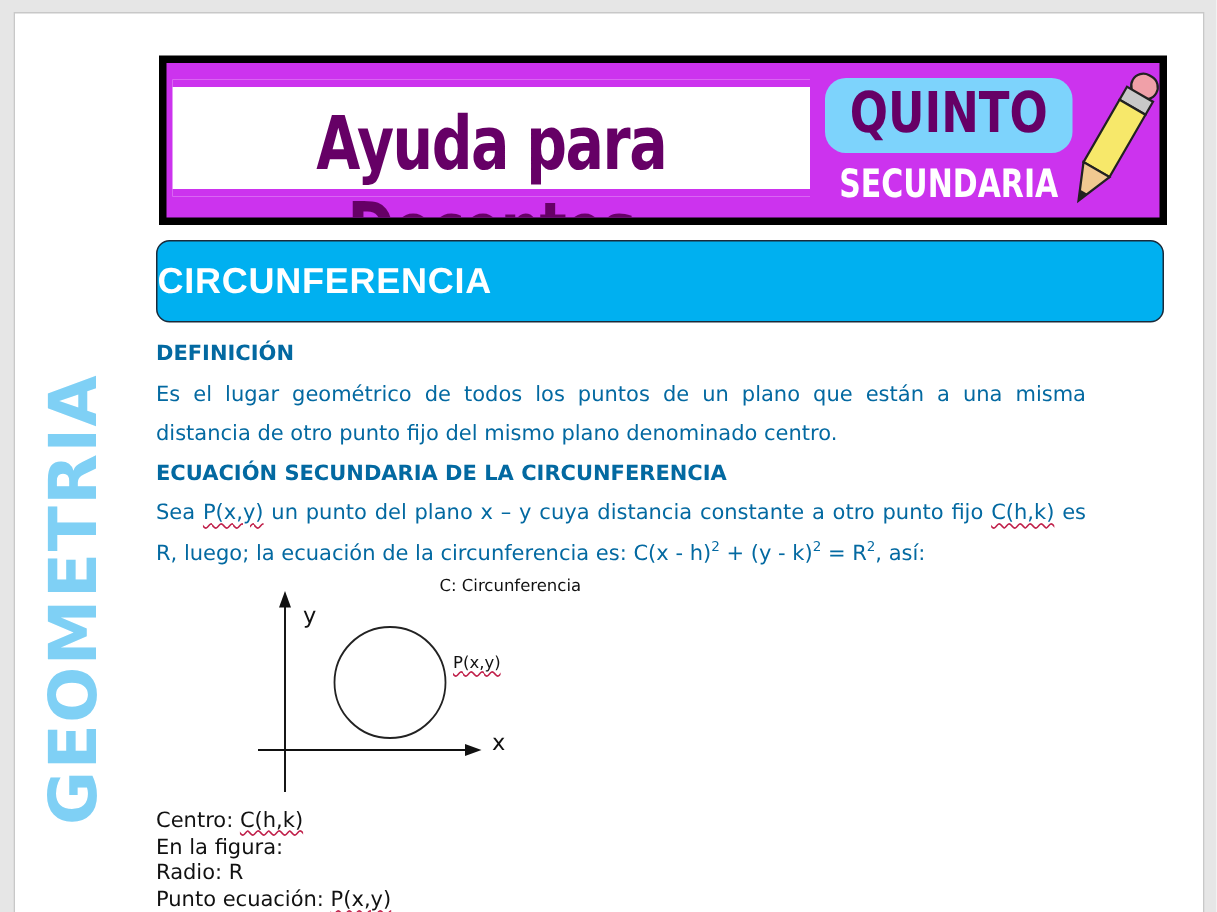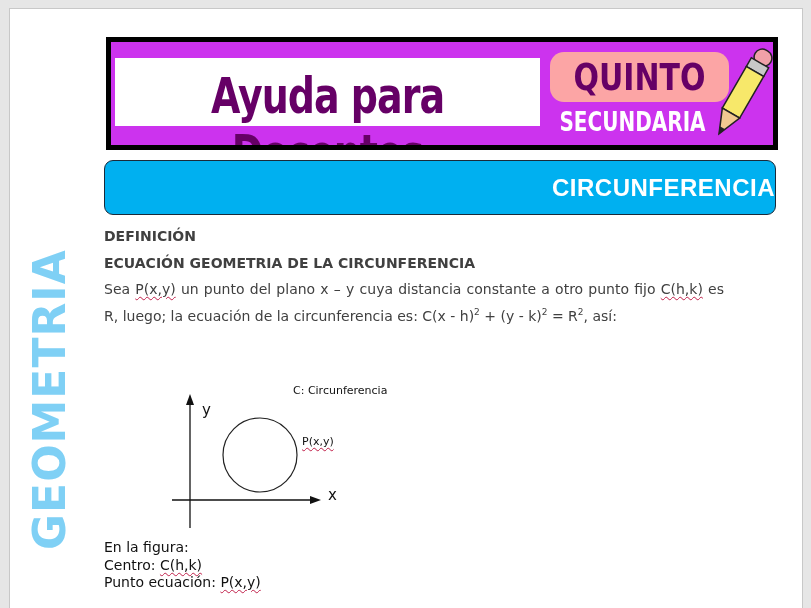--- a/index.html
+++ b/index.html
@@ -30,61 +30,61 @@
     background: #ffffff;
   }
   .stripe { position: absolute; left: 0; width: 100%; height: 5px; background: #cc33ee; }
   .banner-title {
     position: absolute; left: 0; top: 14px; width: 425px; text-align: center;
     font-family: "DejaVu Sans", sans-serif; font-weight: bold;
     font-size: 38px; color: #660066; letter-spacing: -1px;
     transform: scaleY(1.3); transform-origin: top center;
   }
   .quinto-box {
-    position: absolute; left: 439px; top: 10px; width: 179px; height: 50px;
-    background: #fca5a5; border-radius: 14px;
+    position: absolute; left: 439px; top: 10px; width: 165px; height: 50px;
+    background: #7dd3fc; border-radius: 14px;
     text-align: center;
   }
   .quinto-text {
     font-family: "DejaVu Sans", sans-serif; font-weight: bold;
     font-size: 30px; color: #660066; line-height: 50px;
     display: inline-block; transform: scaleY(1.25);
   }
   .secundaria {
     position: absolute; left: 439px; top: 64px; width: 165px; text-align: center;
     font-family: "DejaVu Sans", sans-serif; font-weight: bold;
     font-size: 20px; color: #ffffff; line-height: 32px;
     transform: scaleY(1.3);
   }
   .pencil { position: absolute; left: 600px; top: 0px; }
 
   
   .title-bar {
     position: absolute; left: 104px; top: 160px; width: 670px; height: 53px;
     background: #00b0f0; border: 1.5px solid #1a2a3a; border-radius: 9px;
-    text-align: right;
+    text-align: left;
   }
   .title-text {
     font-family: "Liberation Sans", sans-serif; font-weight: bold;
     font-size: 24px; color: #ffffff; line-height: 53px; letter-spacing: 0.5px;
   }
 
   
   .side-label {
     position: absolute; left: 30px; top: 550px;
     transform: rotate(-90deg); transform-origin: top left;
     font-family: "DejaVu Sans", sans-serif; font-weight: bold;
     font-size: 44px; color: #7fd0f5; letter-spacing: 1px;
     white-space: nowrap; line-height: 40px;
   }
 
   
   .body-text {
     position: absolute; left: 104px; top: 223px; width: 620px;
-    font-family: "DejaVu Sans", sans-serif; font-size: 14px; color: #404040;
+    font-family: "DejaVu Sans", sans-serif; font-size: 14px; color: #0369a1;
     line-height: 26.5px;
   }
   .body-text p { margin: 0; text-align: justify; }
   .heading { font-weight: bold; font-size: 14px; }
   .squiggle { text-decoration: underline wavy #c0204a; text-decoration-thickness: 1px; text-underline-offset: 2px; }
   sup { font-size: 9px; line-height: 0; }
 
   .list {
     position: absolute; left: 104px; top: 539px;
     font-family: "DejaVu Sans", sans-serif; font-size: 14px; color: #111;
@@ -125,33 +125,35 @@
 </div>
 
 <div class="title-bar">
   <span class="title-text">CIRCUNFERENCIA</span>
 </div>
 
 <div class="side-label">GEOMETRIA</div>
 
 <div class="body-text">
   <p class="heading">DEFINICIÓN</p>
-  <p class="heading">ECUACIÓN GEOMETRIA DE LA CIRCUNFERENCIA</p>
+  <p>Es el lugar geométrico de todos los puntos de un plano que están a una misma distancia de otro punto fijo del mismo plano denominado centro.</p>
+  <p class="heading">ECUACIÓN SECUNDARIA DE LA CIRCUNFERENCIA</p>
   <p><span>Sea </span><span class="squiggle">P(x,y)</span><span> un punto del plano x – y cuya distancia constante a otro punto fijo </span><span class="squiggle">C(h,k)</span><span> es R, luego; la ecuación de la circunferencia es: C(x - h)</span><sup>2</sup><span> + (y - k)</span><sup>2</sup><span> = R</span><sup>2</sup><span>, así:</span></p>
 </div>
 
 <svg class="diagram" width="811" height="608" style="pointer-events:none;">
   <line x1="190" y1="404" x2="190" y2="528" stroke="#111" stroke-width="1.3"></line>
   <polygon points="190,394 186,405 194,405" fill="#111"></polygon>
   <line x1="172" y1="500" x2="312" y2="500" stroke="#111" stroke-width="1.3"></line>
   <polygon points="321,500 310,496 310,504" fill="#111"></polygon>
   <circle cx="260" cy="455" r="37" fill="none" stroke="#222" stroke-width="1.2"></circle>
 </svg>
 <div class="diag-label" style="left:202px; top:401px; font-size:15px;">y</div>
 <div class="diag-label" style="left:328px; top:486px; font-size:15px;">x</div>
 <div class="diag-label" style="left:293px; top:384px; font-size:11px;">C: Circunferencia</div>
 <div class="diag-label squiggle" style="left:302px; top:435px; font-size:11px;">P(x,y)</div>
 
 <div class="list">
+  <div><span>Centro: </span><span class="squiggle">C(h,k)</span></div>
   <div>En la figura:</div>
-  <div><span>Centro: </span><span class="squiggle">C(h,k)</span></div>
+  <div>Radio: R</div>
   <div><span>Punto ecuación: </span><span class="squiggle">P(x,y)</span></div>
 </div>
 
 </body></html>

